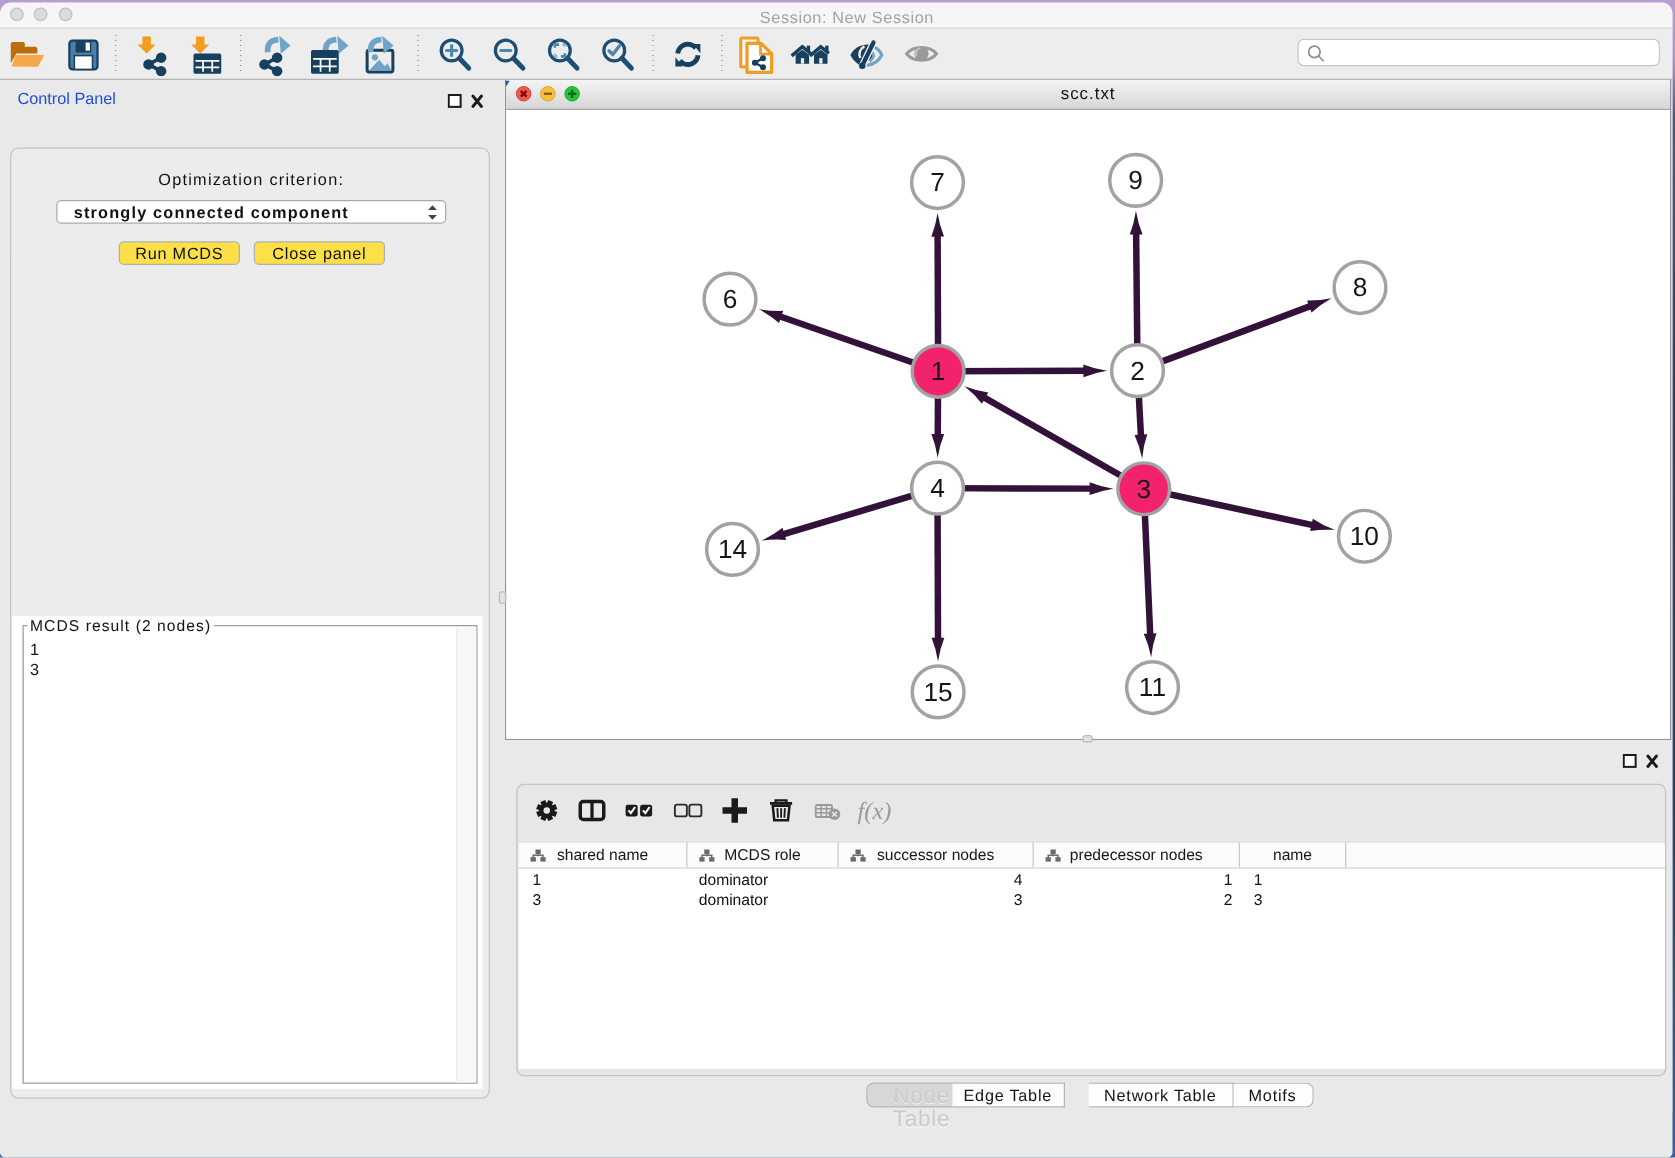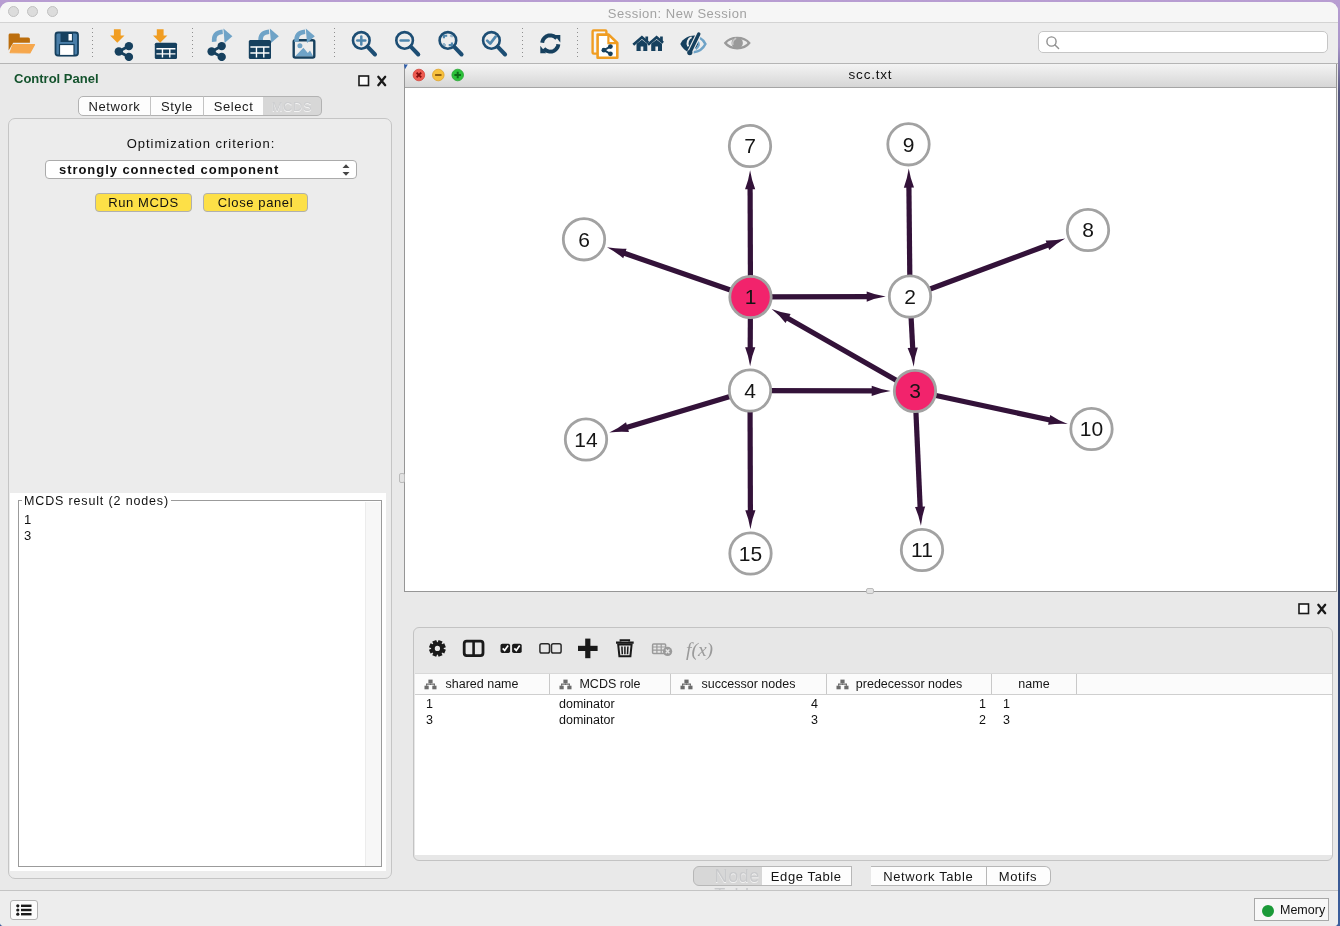--- a/index.html
+++ b/index.html
@@ -18,21 +18,21 @@
           font-size:13px;color:#a2a2a2;letter-spacing:0.5px;padding-left:17px;}
   
   #toolbar{position:absolute;left:0;top:21px;width:100%;height:41px;background:#ededed;
            border-bottom:1px solid #b5b5b5;}
   .tsep{position:absolute;top:5px;height:29px;width:1px;background:repeating-linear-gradient(180deg,#8f8f8f 0,#8f8f8f 1.2px,transparent 1.2px,transparent 4px);}
   #search{position:absolute;left:1038px;top:8px;width:290px;height:22px;background:#fff;
           border:1px solid #c6c6c6;border-radius:5px;}
   
   #main{position:absolute;left:0;top:62px;width:100%;height:826px;background:#e9e9e9;}
   
-  .panhead{font-size:13px;color:#14532d;font-weight:bold;}
+  .panhead{font-size:13px;color:#1d4ed8;}
   #cptabs div{position:absolute;top:0;height:20px;border:1px solid #b2b2b2;background:#fdfdfd;
       font-size:13px;color:#1a1a1a;text-align:center;line-height:19px;letter-spacing:0.6px;}
   #cpcontent{position:absolute;left:8px;top:54px;width:384px;height:761px;background:#ececec;
       border:1px solid #c5c5c5;border-radius:7px;overflow:hidden;}
   .btn{position:absolute;height:19px;background:#fde047;border:1px solid #b0b0b0;border-radius:4px;
        font-size:13px;color:#111;text-align:center;line-height:17px;letter-spacing:0.6px;}
   
   #statusbar{position:absolute;left:0;top:888px;width:100%;height:36px;background:#ededed;
              border-top:1px solid #c4c4c4;}
 </style>
@@ -159,26 +159,20 @@
       </svg>
     </div>
   </div>
   <div id="main">
 
     <div class="panhead abs" style="left:14px;top:7px;">Control Panel</div>
     <svg class="abs" style="left:358px;top:11px;" width="32" height="12" viewBox="0 0 32 12">
       <rect x="1" y="1" width="9.5" height="9.5" fill="#fdfdfd" stroke="#1a1a1a" stroke-width="1.6"></rect>
       <path d="M20.3 1.8 L27.2 10.2 M27.2 1.8 L20.3 10.2" stroke="#1a1a1a" stroke-width="2.3" stroke-linecap="round"></path>
     </svg>
-    <div id="cptabs" class="abs" style="left:0;top:32px;width:392px;height:21px;">
-      <div style="left:78px;width:73px;border-radius:5px 0 0 5px;">Network</div>
-      <div style="left:150px;width:54px;border-left:1px solid #c3c3c3;">Style</div>
-      <div style="left:203px;width:61px;border-left:1px solid #c3c3c3;">Select</div>
-      <div style="left:263px;width:59px;border-left:none;background:#d7d7d7;border-radius:0 5px 5px 0;color:#cdced0;text-shadow:0 1px 0 #f4f4f4;">MCDS</div>
-    </div>
     <div id="cpcontent">
       <div class="abs" style="left:36px;top:17px;width:312px;text-align:center;font-size:13px;color:#111;letter-spacing:1px;">Optimization criterion:</div>
       <div class="abs" style="left:36px;top:41px;width:312px;height:19px;background:#fff;border:1px solid #ababab;border-radius:4px;">
         <div class="abs" style="left:13px;top:1px;font-size:13px;color:#111;line-height:16px;letter-spacing:0.95px;font-weight:bold;">strongly connected component</div>
         <svg class="abs" style="right:4px;top:2px;" width="12" height="14" viewBox="0 0 12 14">
           <path d="M2.5 5 L6 1.2 L9.5 5 Z" fill="#444"></path>
           <path d="M2.5 9 L6 12.8 L9.5 9 Z" fill="#444"></path>
         </svg>
       </div>
       <div class="btn" style="left:86px;top:74px;width:97px;">Run MCDS</div>
@@ -375,29 +369,13 @@
         </div>
     </div>
 
     <div id="bttabs" class="abs" style="left:0;top:802px;width:100%;height:21px;">
         <div style="position:absolute;left:693px;top:0;width:88.5px;height:20px;border:1px solid #b7b7b7;font-size:18px;text-align:center;line-height:19px;letter-spacing:0.6px;border-radius:6px 0 0 6px;background:#d7d7d7;color:#c9cacc;text-shadow:0 1px 0 #f2f2f2;">Node Table</div>
 <div style="position:absolute;left:762px;top:0;width:89.5px;height:20px;border:1px solid #b7b7b7;font-size:13px;text-align:center;line-height:19px;letter-spacing:0.6px;border-left:none;background:#fdfdfd;color:#141414;">Edge Table</div>
 <div style="position:absolute;left:871px;top:0;width:115.5px;height:20px;border:1px solid #b7b7b7;font-size:13px;text-align:center;line-height:19px;letter-spacing:0.6px;border-left:none;background:#fdfdfd;color:#141414;">Network Table</div>
 <div style="position:absolute;left:986.5px;top:0;width:64.0px;height:20px;border:1px solid #b7b7b7;font-size:13px;text-align:center;line-height:19px;letter-spacing:0.6px;border-left:none;border-radius:0 6px 6px 0;background:#fdfdfd;color:#141414;">Motifs</div>
       </div>
   </div>
-  <div id="statusbar">
-    <div class="abs" style="left:10px;top:9px;width:28px;height:20px;background:#fbfbfb;border:1px solid #b2b2b2;border-radius:3px;">
-      <svg width="16" height="12" style="position:absolute;left:5px;top:3px;" viewBox="0 0 16 12">
-        <circle cx="1.8" cy="1.8" r="1.6" fill="#1a1a1a"></circle>
-        <circle cx="1.8" cy="6" r="1.6" fill="#1a1a1a"></circle>
-        <circle cx="1.8" cy="10.2" r="1.6" fill="#1a1a1a"></circle>
-        <rect x="5" y="0.6" width="10.5" height="2.4" fill="#1a1a1a"></rect>
-        <rect x="5" y="4.8" width="10.5" height="2.4" fill="#1a1a1a"></rect>
-        <rect x="5" y="9" width="10.5" height="2.4" fill="#1a1a1a"></rect>
-      </svg>
-    </div>
-    <div class="abs" style="left:1254px;top:7px;width:75px;height:23px;background:#f8f8f8;border:1px solid #a8a8a8;">
-      <div style="position:absolute;left:7px;top:5.5px;width:12px;height:12px;border-radius:50%;background:#1b9a38;"></div>
-      <div style="position:absolute;left:25px;top:4px;font-size:12.5px;color:#111;">Memory</div>
-    </div>
-  </div>
 </div>
 
 </body></html>

